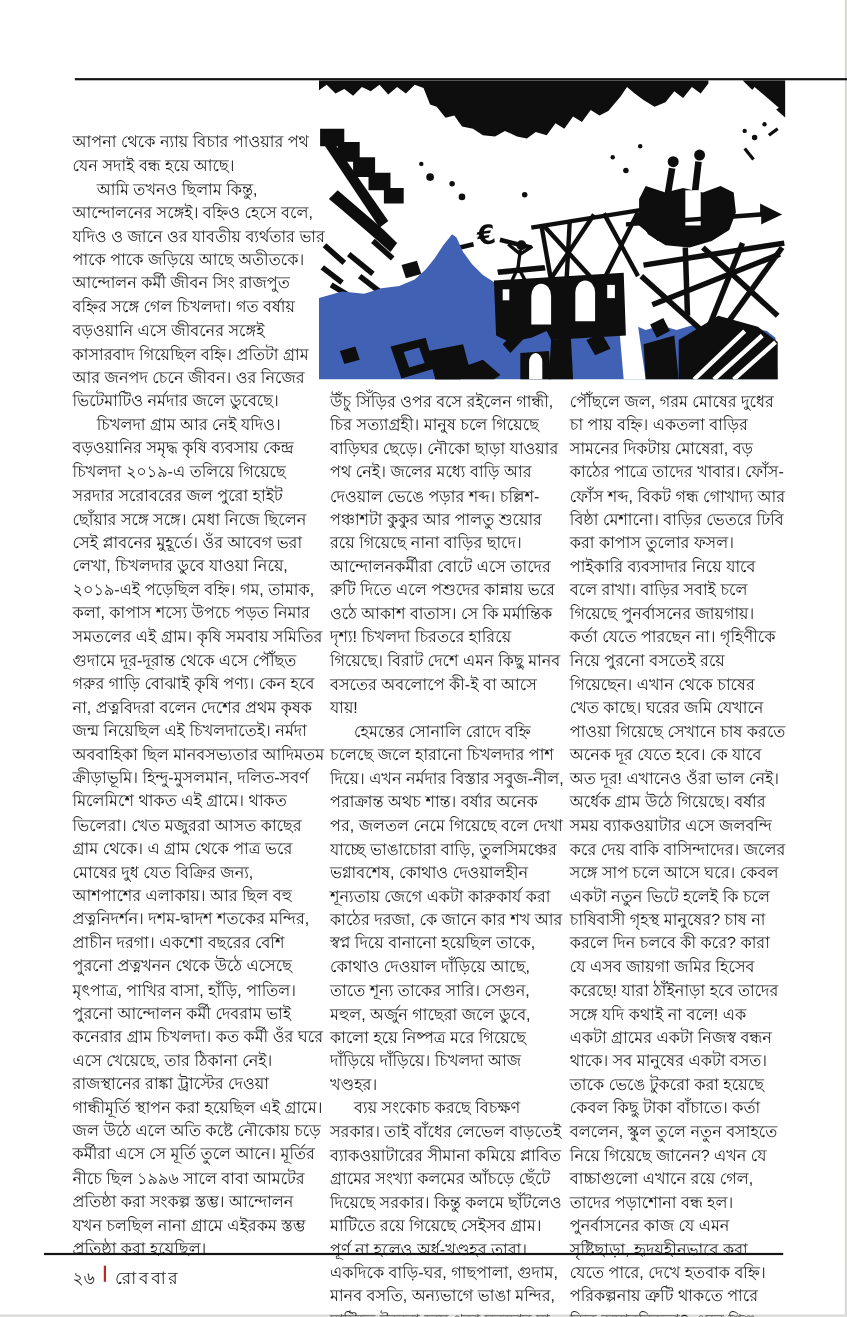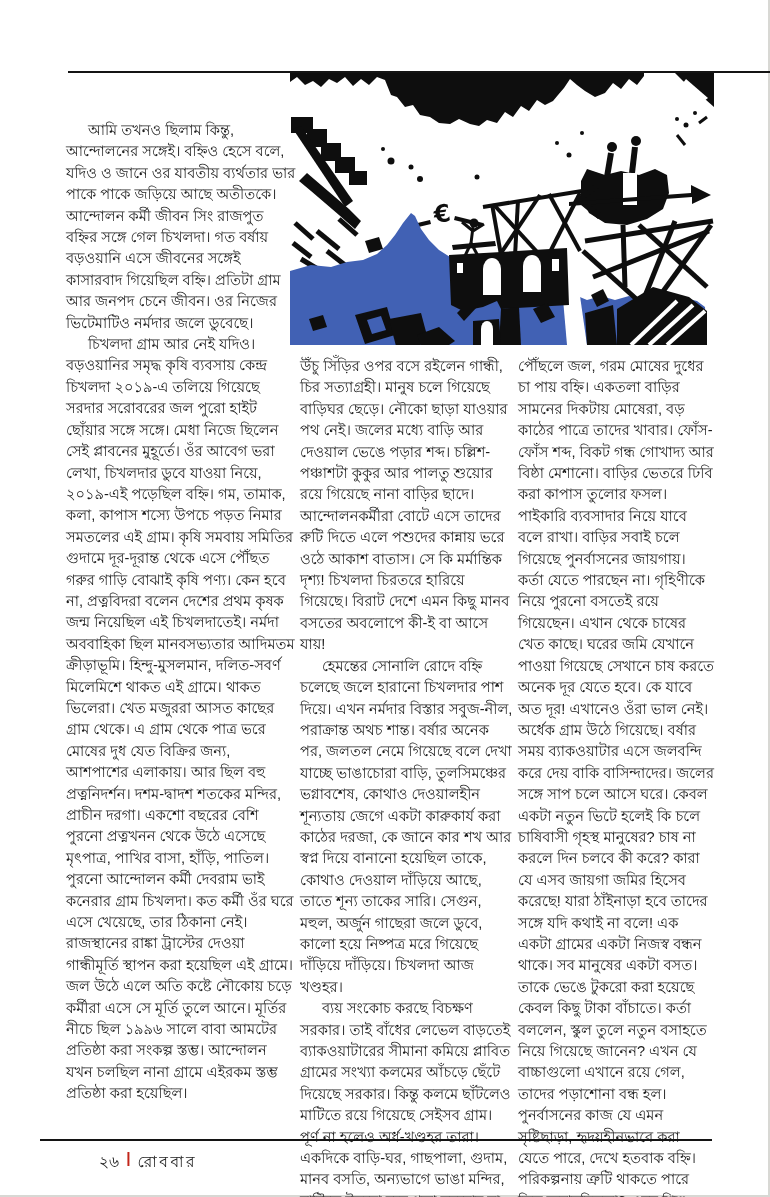--- a/index.html
+++ b/index.html
@@ -30,21 +30,21 @@
   .col-left{left:66px;top:120px;width:230px;}
   .col-mid{left:300px;top:356px;width:214px;}
   .col-right{left:518px;top:356px;width:196px;}
   .footer-rule{
     position:absolute;left:40px;top:1139px;width:672px;height:2px;
     background:#141414;
   }
   .footer{
     position:absolute;left:66px;top:1150px;
     font-size:15.5px;color:#1c1c1c;
-    display:flex;gap:7px;margin-left:33px;
+    display:flex;gap:7px;
   }
   .footer .sep{color:#c2251a;font-weight:bold;transform:translateY(-1px);}
   .footer .mag{letter-spacing:2.5px;}
 </style>
 </head>
 <body>
 
 <div class="page">
 
   <div class="top-rule"></div>
@@ -158,20 +158,21 @@
         <line x1="344" y1="272" x2="390" y2="228"></line>
         <line x1="362" y1="272" x2="406" y2="232"></line>
         <line x1="380" y1="272" x2="418" y2="238"></line>
       </g>
       <path fill="#0e0e0e" d="M298,240 L326,232 L330,272 L300,272 Z"></path>
       <path fill="#0e0e0e" d="M304,222 L316,216 L322,228 L310,234 Z"></path>
     </svg>
   </div>
 
   <div class="col col-left">
+    <p>আপনা থেকে ন্যায় বিচার পাওয়ার পথ যেন সদাই বন্ধ হয়ে আছে।</p>
     <p class="indent">আমি তখনও ছিলাম কিন্তু, আন্দোলনের সঙ্গেই। বহ্নিও হেসে বলে, যদিও ও জানে ওর যাবতীয় ব্যর্থতার ভার পাকে পাকে জড়িয়ে আছে অতীতকে। আন্দোলন কর্মী জীবন সিং রাজপুত বহ্নির সঙ্গে গেল চিখলদা। গত বর্ষায় বড়ওয়ানি এসে জীবনের সঙ্গেই কাসারবাদ গিয়েছিল বহ্নি। প্রতিটা গ্রাম আর জনপদ চেনে জীবন। ওর নিজের ভিটেমাটিও নর্মদার জলে ডুবেছে।</p>
     <p class="indent">চিখলদা গ্রাম আর নেই যদিও। বড়ওয়ানির সমৃদ্ধ কৃষি ব্যবসায় কেন্দ্র চিখলদা ২০১৯-এ তলিয়ে গিয়েছে সরদার সরোবরের জল পুরো হাইট ছোঁয়ার সঙ্গে সঙ্গে। মেধা নিজে ছিলেন সেই প্লাবনের মুহূর্তে। ওঁর আবেগ ভরা লেখা, চিখলদার ডুবে যাওয়া নিয়ে, ২০১৯-এই পড়েছিল বহ্নি। গম, তামাক, কলা, কাপাস শস্যে উপচে পড়ত নিমার সমতলের এই গ্রাম। কৃষি সমবায় সমিতির গুদামে দূর-দূরান্ত থেকে এসে পৌঁছত গরুর গাড়ি বোঝাই কৃষি পণ্য। কেন হবে না, প্রত্নবিদরা বলেন দেশের প্রথম কৃষক জন্ম নিয়েছিল এই চিখলদাতেই। নর্মদা অববাহিকা ছিল মানবসভ্যতার আদিমতম ক্রীড়াভূমি। হিন্দু-মুসলমান, দলিত-সবর্ণ মিলেমিশে থাকত এই গ্রামে। থাকত ভিলেরা। খেত মজুররা আসত কাছের গ্রাম থেকে। এ গ্রাম থেকে পাত্র ভরে মোষের দুধ যেত বিক্রির জন্য, আশপাশের এলাকায়। আর ছিল বহু প্রত্ননিদর্শন। দশম-দ্বাদশ শতকের মন্দির, প্রাচীন দরগা। একশো বছরের বেশি পুরনো প্রত্নখনন থেকে উঠে এসেছে মৃৎপাত্র, পাখির বাসা, হাঁড়ি, পাতিল। পুরনো আন্দোলন কর্মী দেবরাম ভাই কনেরার গ্রাম চিখলদা। কত কর্মী ওঁর ঘরে এসে খেয়েছে, তার ঠিকানা নেই। রাজস্থানের রাঙ্কা ট্রাস্টের দেওয়া গান্ধীমূর্তি স্থাপন করা হয়েছিল এই গ্রামে। জল উঠে এলে অতি কষ্টে নৌকোয় চড়ে কর্মীরা এসে সে মূর্তি তুলে আনে। মূর্তির নীচে ছিল ১৯৯৬ সালে বাবা আমটের প্রতিষ্ঠা করা সংকল্প স্তম্ভ। আন্দোলন যখন চলছিল নানা গ্রামে এইরকম স্তম্ভ প্রতিষ্ঠা করা হয়েছিল।</p>
 
   </div>
 
   <div class="col col-mid">
     <p>উঁচু সিঁড়ির ওপর বসে রইলেন গান্ধী, চির সত্যাগ্রহী। মানুষ চলে গিয়েছে বাড়িঘর ছেড়ে। নৌকো ছাড়া যাওয়ার পথ নেই। জলের মধ্যে বাড়ি আর দেওয়াল ভেঙে পড়ার শব্দ। চল্লিশ-পঞ্চাশটা কুকুর আর পালতু শুয়োর রয়ে গিয়েছে নানা বাড়ির ছাদে। আন্দোলনকর্মীরা বোটে এসে তাদের রুটি দিতে এলে পশুদের কান্নায় ভরে ওঠে আকাশ বাতাস। সে কি মর্মান্তিক দৃশ্য! চিখলদা চিরতরে হারিয়ে গিয়েছে। বিরাট দেশে এমন কিছু মানব বসতের অবলোপে কী-ই বা আসে যায়!</p>
     <p class="indent">হেমন্তের সোনালি রোদে বহ্নি চলেছে জলে হারানো চিখলদার পাশ দিয়ে। এখন নর্মদার বিস্তার সবুজ-নীল, পরাক্রান্ত অথচ শান্ত। বর্ষার অনেক পর, জলতল নেমে গিয়েছে বলে দেখা যাচ্ছে ভাঙাচোরা বাড়ি, তুলসিমঞ্চের ভগ্নাবশেষ, কোথাও দেওয়ালহীন শূন্যতায় জেগে একটা কারুকার্য করা কাঠের দরজা, কে জানে কার শখ আর স্বপ্ন দিয়ে বানানো হয়েছিল তাকে, কোথাও দেওয়াল দাঁড়িয়ে আছে, তাতে শূন্য তাকের সারি। সেগুন, মহুল, অর্জুন গাছেরা জলে ডুবে, কালো হয়ে নিষ্পত্র মরে গিয়েছে দাঁড়িয়ে দাঁড়িয়ে। চিখলদা আজ খণ্ডহর।</p>
     <p class="indent">ব্যয় সংকোচ করছে বিচক্ষণ সরকার। তাই বাঁধের লেভেল বাড়তেই ব্যাকওয়াটারের সীমানা কমিয়ে প্লাবিত গ্রামের সংখ্যা কলমের আঁচড়ে ছেঁটে দিয়েছে সরকার। কিন্তু কলমে ছাঁটলেও মাটিতে রয়ে গিয়েছে সেইসব গ্রাম। পূর্ণ না হলেও অর্ধ-খণ্ডহর তারা। একদিকে বাড়ি-ঘর, গাছপালা, গুদাম, মানব বসতি, অন্যভাগে ভাঙা মন্দির, মাটিতে টুকরো হয়ে পড়া ঘরদোর যা জলের মধ্যে থেকে জীবন হারিয়েছে। অর্ধেক গ্রাম উঠে চলে গিয়েছে নতুন বসতে। বাকি অর্ধেক পড়ে আছে কারণ সরকারের হিসেবে তারা ক্ষতিগ্রস্ত নয়। পুনর্বাসন সাহায্য পাবে না। ওরই মধ্যে জমা জল আর ভাঙাচোরা ভিড়িয়ে ব্যবসায়ী মোহন সিংয়ের বাড়ি</p>
   </div>

